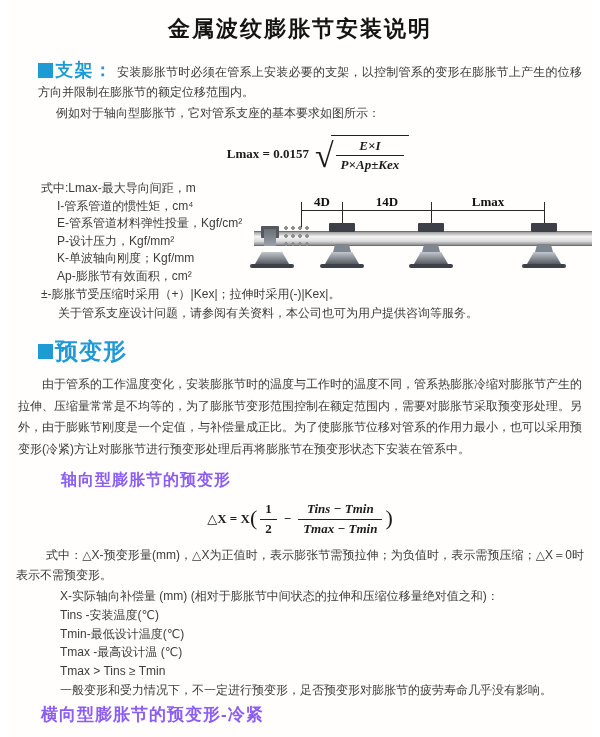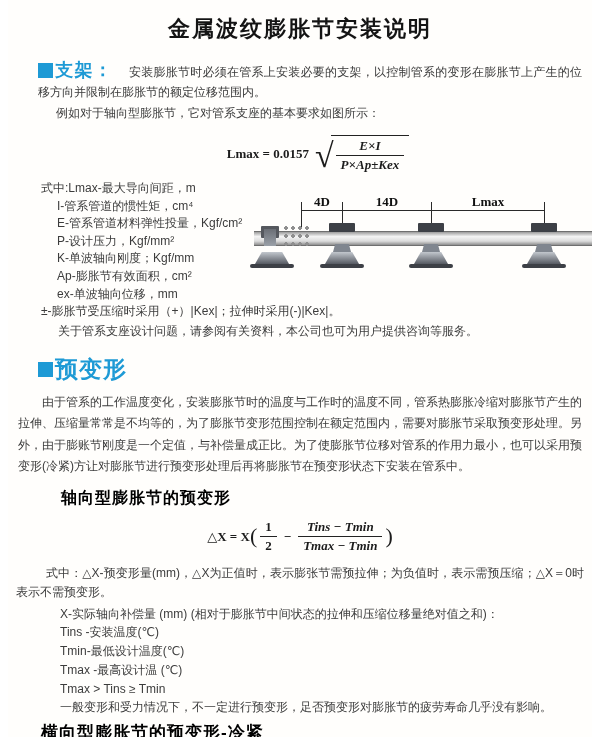--- a/index.html
+++ b/index.html
@@ -10,25 +10,25 @@
     color:#3c3c3c;font-size:12px;
   }
   
   .doc-title{
     margin:14px 0 0 0;text-align:center;
     font-size:22px;font-weight:bold;color:#141414;letter-spacing:2px;
   }
   .sec-head{display:flex;align-items:center;font-weight:600;}
   .sec-head .sq{width:15px;height:15px;background:#1e9ad5;display:inline-block;margin-right:2px;}
   .sec-head .sec-label{color:#1e9ad5;font-size:23px;letter-spacing:1px;}
-  .sub-head{color:#000000;font-weight:600;letter-spacing:1px;}
+  .sub-head{color:#8b5cf6;font-weight:600;letter-spacing:1px;}
   
   .p-support{margin:16px 10px 0 30px;line-height:20px;color:#3a3a3a;text-align:justify;font-weight:500;}
   .p-support .inline-sq{width:15px;height:15px;background:#1e9ad5;display:inline-block;margin-right:2px;vertical-align:-2px;}
-  .p-support .inline-label{color:#1e9ad5;font-size:18px;font-weight:600;letter-spacing:1px;margin-right:16px;}
+  .p-support .inline-label{color:#1e9ad5;font-size:18px;font-weight:600;letter-spacing:1px;margin-right:4px;}
   .p-example{margin:2px 10px 0 30px;text-indent:1.5em;line-height:18px;font-weight:500;}
   
   .formula{text-align:center;font-family:"Liberation Serif","DejaVu Serif",serif;
            font-weight:bold;color:#1c1c1c;font-size:13px;}
   .formula .var{font-style:italic;}
   .f1{margin-top:12px;height:40px;display:flex;align-items:center;justify-content:center;padding-left:36px;}
   .frac{display:inline-flex;flex-direction:column;vertical-align:middle;text-align:center;margin:0 3px;}
   .frac .num{display:block;padding:0 5px 1px 5px;border-bottom:1.4px solid #222;line-height:1.25;}
   .frac .den{display:block;padding:1px 5px 0 5px;line-height:1.25;}
   .sqrt{display:inline-flex;align-items:center;margin-left:6px;}
@@ -96,21 +96,20 @@
     </span>
   </div>
 
   <div class="defs">
     <div>式中:Lmax-最大导向间距，m</div>
     <div class="indent">I-管系管道的惯性矩，cm⁴</div>
     <div class="indent">E-管系管道材料弹性投量，Kgf/cm²</div>
     <div class="indent">P-设计压力，Kgf/mm²</div>
     <div class="indent">K-单波轴向刚度；Kgf/mm</div>
     <div class="indent">Ap-膨胀节有效面积，cm²</div>
-    <div class="indent">ex-单波轴向位移，mm</div>
     <div>±-膨胀节受压缩时采用（+）|Kex|；拉伸时采用(-)|Kex|。</div>
   </div>
   <div class="note-line">关于管系支座设计问题，请参阅有关资料，本公司也可为用户提供咨询等服务。</div>
 
   <div class="diagram">
     <div class="dim-line"></div>
     <div class="tick" style="left:47px"></div>
     <div class="tick" style="left:88px"></div>
     <div class="tick" style="left:177px"></div>
     <div class="tick" style="left:290px"></div>

